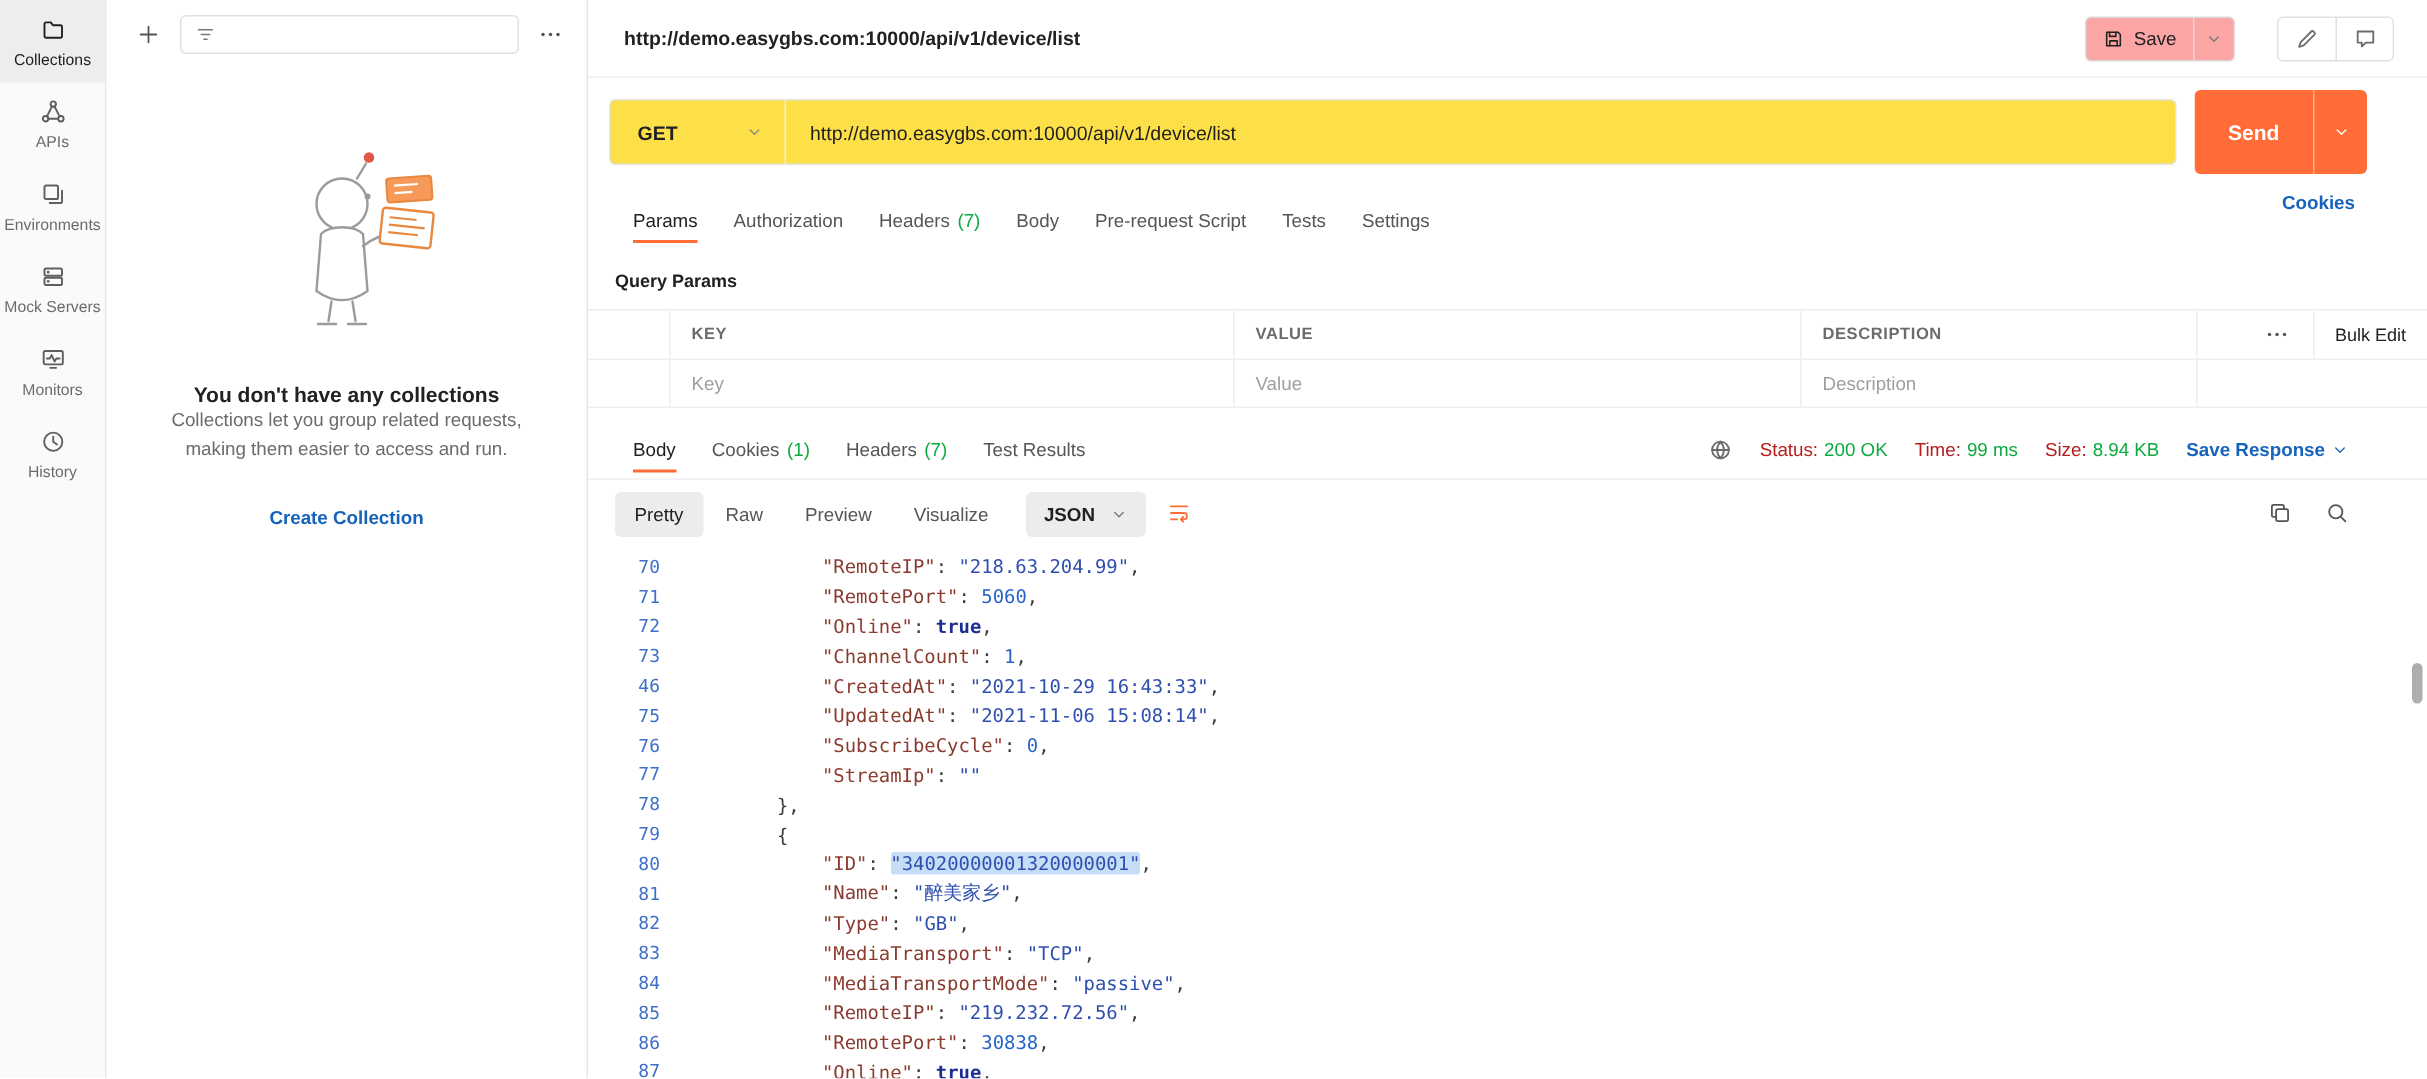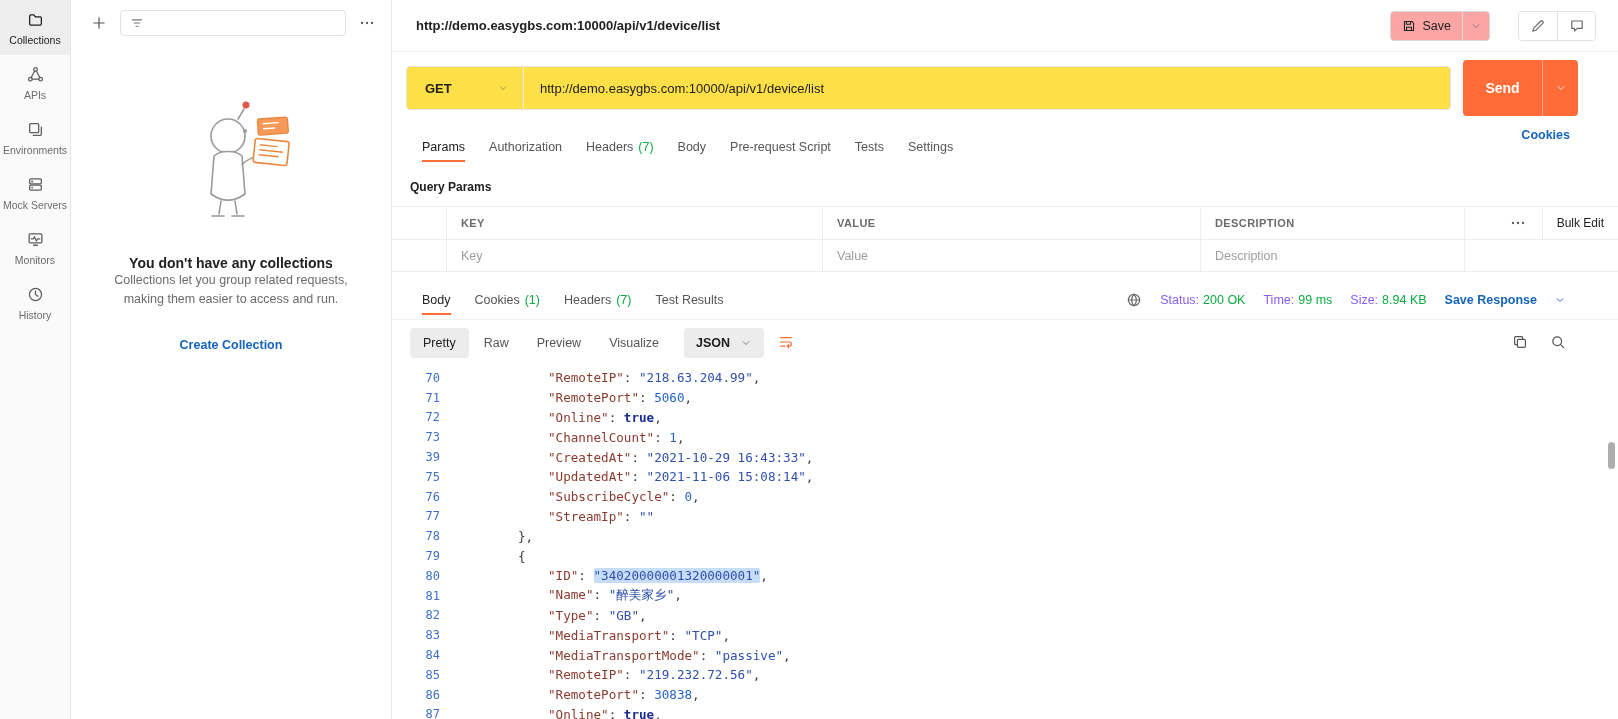--- a/index.html
+++ b/index.html
@@ -83,23 +83,23 @@
   .pt-input::placeholder{color:#9e9e9e}
   .bulk-edit{height:100%;display:flex;align-items:center;padding-left:14px;border-left:1px solid #ededed;
     font-size:12px;font-weight:normal;cursor:pointer}
 
   .resp-header{flex:none;display:flex;align-items:center;height:40px;margin-top:8px;
     padding:0 52px 0 18px;border-bottom:1px solid #f0f0f0}
   .resp-tabs{height:100%}
   .resp-meta{margin-left:auto;display:flex;align-items:center;gap:18px;color:#6b6b6b}
   .globe{color:#6b6b6b}
   .meta-item{white-space:nowrap}
-  .meta-label{color:#8b5cf6}
+  .meta-label{color:#b91c1c}
   .meta-value{color:var(--green,#0caa41);margin-left:4px}
-  .save-response{display:flex;align-items:center;gap:17px;color:var(--link,#1663bb);font-weight:bold;cursor:pointer}
+  .save-response{display:flex;align-items:center;gap:4px;color:var(--link,#1663bb);font-weight:bold;cursor:pointer}
 
   .resp-toolbar{flex:none;display:flex;align-items:center;height:46px;padding:0 52px 0 18px}
   .view-mode{height:30px;padding:0 13px;display:flex;align-items:center;border-radius:4px;color:#555}
   .view-mode.active{background:#ececec;color:#212121}
   .format-dropdown{height:30px;display:flex;align-items:center;gap:10px;margin-left:12px;padding:0 12px;
     background:#ececec;border-radius:4px;font-weight:bold;cursor:pointer}
   .format-dropdown .ic{color:#777}
   .wrap-btn{margin-left:14px;color:var(--accent,#ff6c37)}
   .toolbar-right{margin-left:auto;display:flex;align-items:center;gap:22px;color:#555}
 
@@ -442,21 +442,21 @@
         </button>
       </div>
     </div>
 
     <div class="code-area">
       <div>
           <div class="code-line"><span class="line-num">70</span><span class="line-content" style="padding-left: 108px;"><span class="tok-k">"RemoteIP"</span><span class="tok-p">: </span><span class="tok-s">"218.63.204.99"</span><span class="tok-p">,</span></span></div>
           <div class="code-line"><span class="line-num">71</span><span class="line-content" style="padding-left: 108px;"><span class="tok-k">"RemotePort"</span><span class="tok-p">: </span><span class="tok-n">5060</span><span class="tok-p">,</span></span></div>
           <div class="code-line"><span class="line-num">72</span><span class="line-content" style="padding-left: 108px;"><span class="tok-k">"Online"</span><span class="tok-p">: </span><span class="tok-b">true</span><span class="tok-p">,</span></span></div>
           <div class="code-line"><span class="line-num">73</span><span class="line-content" style="padding-left: 108px;"><span class="tok-k">"ChannelCount"</span><span class="tok-p">: </span><span class="tok-n">1</span><span class="tok-p">,</span></span></div>
-          <div class="code-line"><span class="line-num">39</span><span class="line-content" style="padding-left: 108px;"><span class="tok-k">"CreatedAt"</span><span class="tok-p">: </span><span class="tok-s">"2021-10-29 16:43:33"</span><span class="tok-p">,</span></span></div>
+          <div class="code-line"><span class="line-num">46</span><span class="line-content" style="padding-left: 108px;"><span class="tok-k">"CreatedAt"</span><span class="tok-p">: </span><span class="tok-s">"2021-10-29 16:43:33"</span><span class="tok-p">,</span></span></div>
           <div class="code-line"><span class="line-num">75</span><span class="line-content" style="padding-left: 108px;"><span class="tok-k">"UpdatedAt"</span><span class="tok-p">: </span><span class="tok-s">"2021-11-06 15:08:14"</span><span class="tok-p">,</span></span></div>
           <div class="code-line"><span class="line-num">76</span><span class="line-content" style="padding-left: 108px;"><span class="tok-k">"SubscribeCycle"</span><span class="tok-p">: </span><span class="tok-n">0</span><span class="tok-p">,</span></span></div>
           <div class="code-line"><span class="line-num">77</span><span class="line-content" style="padding-left: 108px;"><span class="tok-k">"StreamIp"</span><span class="tok-p">: </span><span class="tok-s">""</span></span></div>
           <div class="code-line"><span class="line-num">78</span><span class="line-content" style="padding-left: 78px;"><span class="tok-p">},</span></span></div>
           <div class="code-line"><span class="line-num">79</span><span class="line-content" style="padding-left: 78px;"><span class="tok-p">{</span></span></div>
           <div class="code-line"><span class="line-num">80</span><span class="line-content" style="padding-left: 108px;"><span class="tok-k">"ID"</span><span class="tok-p">: </span><span class="tok-s hl">"34020000001320000001"</span><span class="tok-p">,</span></span></div>
           <div class="code-line"><span class="line-num">81</span><span class="line-content" style="padding-left: 108px;"><span class="tok-k">"Name"</span><span class="tok-p">: </span><span class="tok-s">"醉美家乡"</span><span class="tok-p">,</span></span></div>
           <div class="code-line"><span class="line-num">82</span><span class="line-content" style="padding-left: 108px;"><span class="tok-k">"Type"</span><span class="tok-p">: </span><span class="tok-s">"GB"</span><span class="tok-p">,</span></span></div>
           <div class="code-line"><span class="line-num">83</span><span class="line-content" style="padding-left: 108px;"><span class="tok-k">"MediaTransport"</span><span class="tok-p">: </span><span class="tok-s">"TCP"</span><span class="tok-p">,</span></span></div>
           <div class="code-line"><span class="line-num">84</span><span class="line-content" style="padding-left: 108px;"><span class="tok-k">"MediaTransportMode"</span><span class="tok-p">: </span><span class="tok-s">"passive"</span><span class="tok-p">,</span></span></div>

